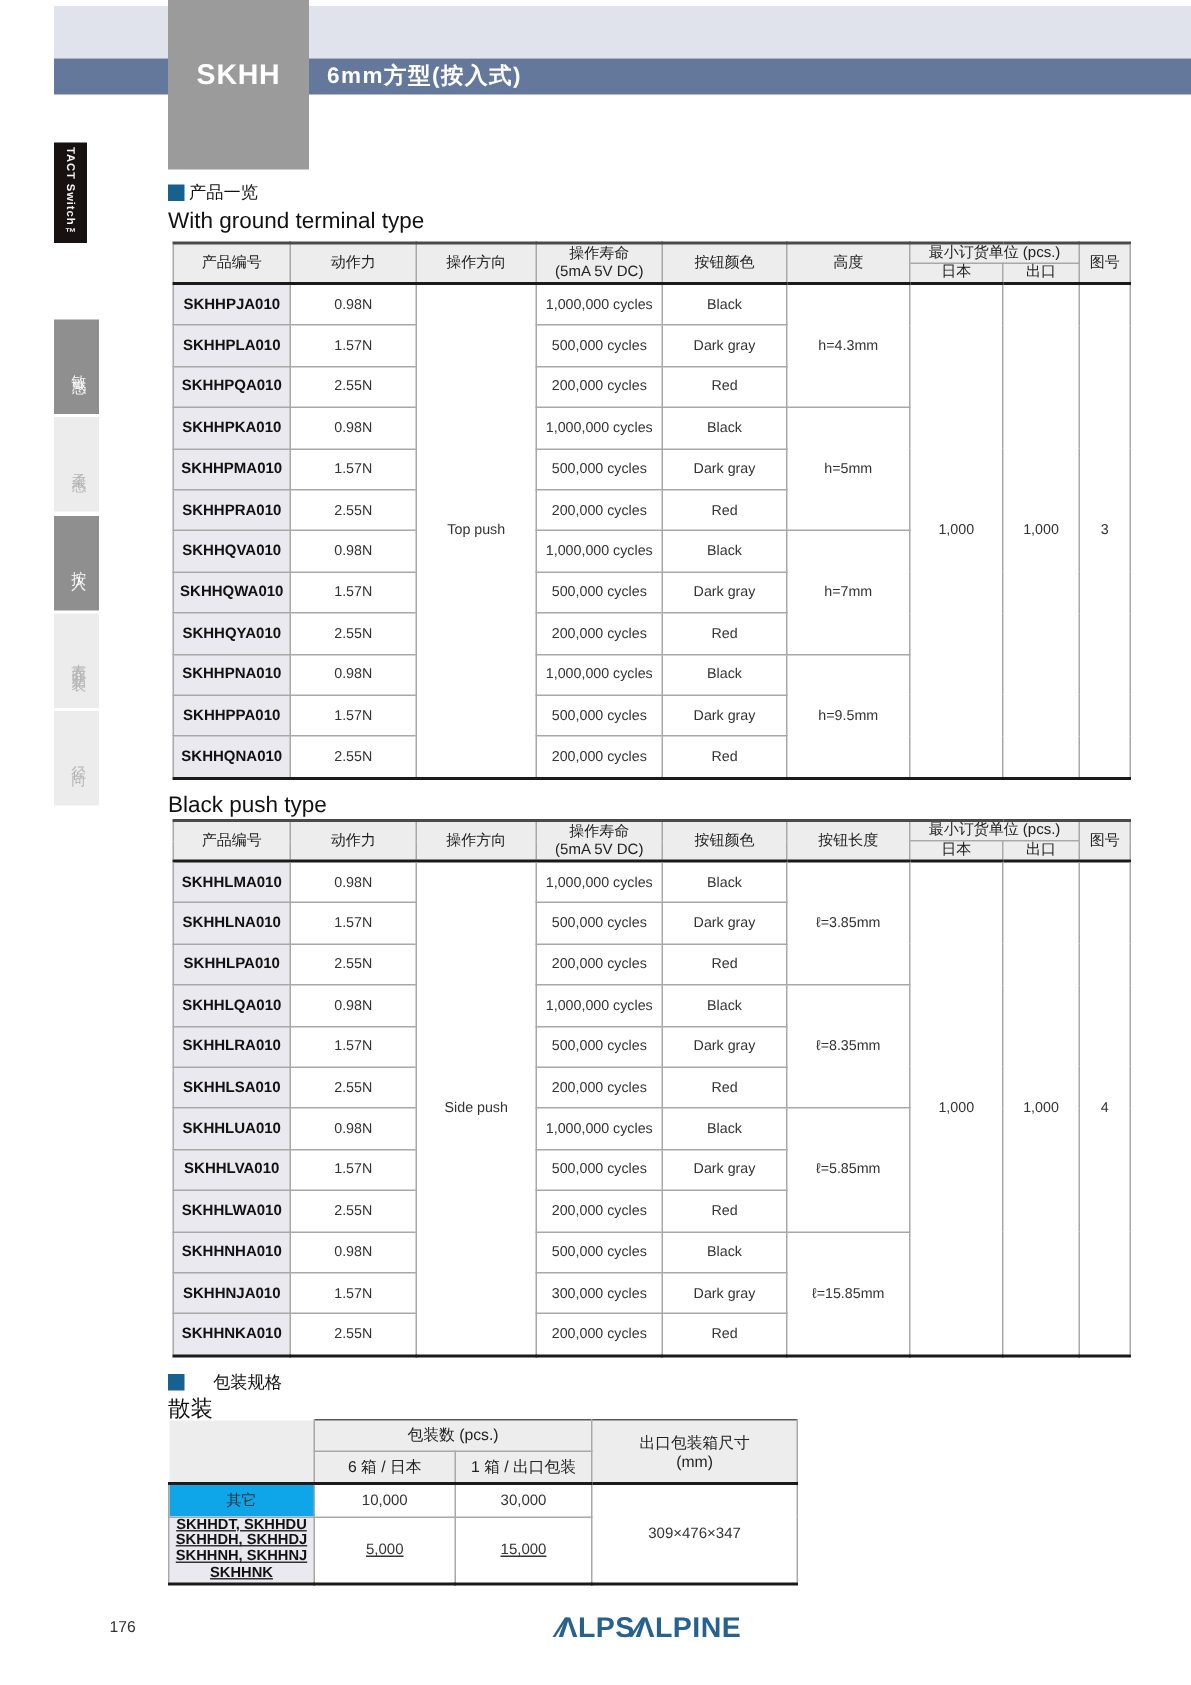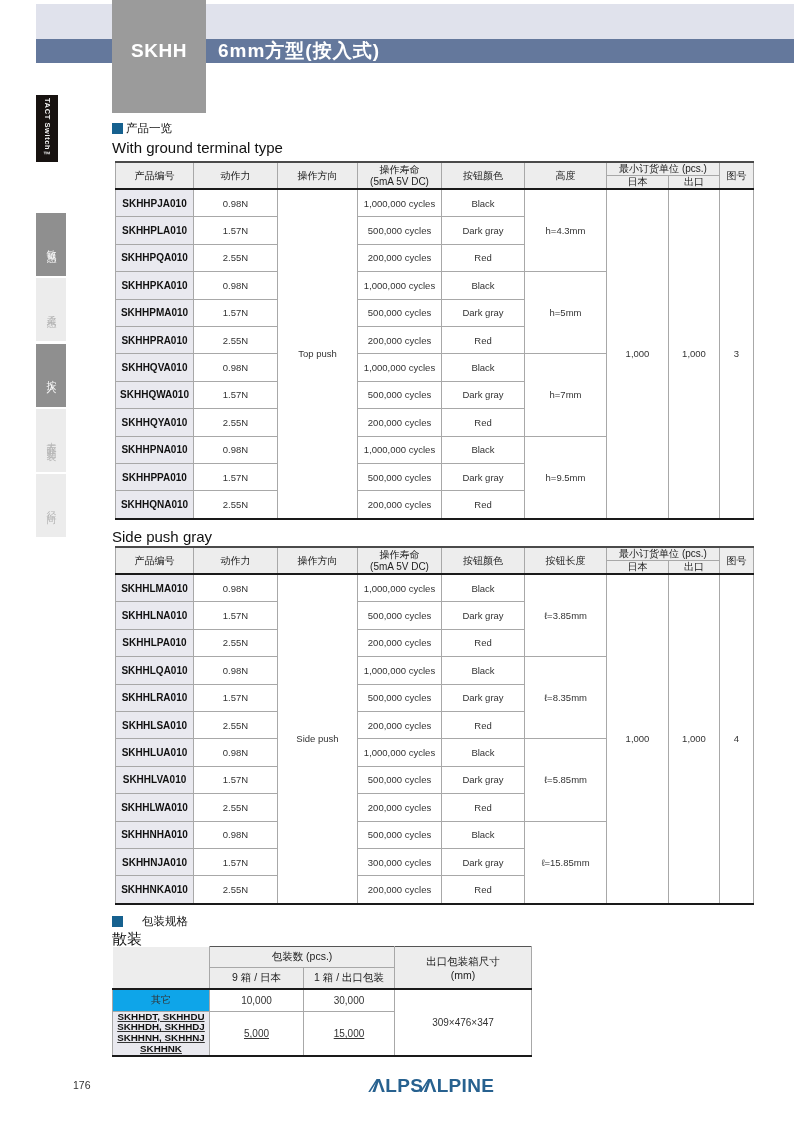--- a/index.html
+++ b/index.html
@@ -6,21 +6,21 @@
   .page{position:relative;width:794px;height:1123px;background:#ffffff;overflow:hidden;
         font-family:"Liberation Sans","DejaVu Sans",sans-serif;color:#222;margin-left:36px;}
 
   
   .band-lavender{position:absolute;left:0;top:4px;width:794px;height:35px;background:#e0e2ec;}
   .band-blue{position:absolute;left:0;top:39px;width:794px;height:24px;background:#64789c;}
   .series-box{position:absolute;left:76px;top:0;width:94px;height:113px;background:#9b9b9b;}
   .series-label{position:absolute;left:76px;top:38px;width:94px;height:25px;line-height:25px;
                 text-align:center;color:#fff;font-weight:bold;font-size:19px;letter-spacing:.5px;}
   .page-title{position:absolute;left:182px;top:38px;height:25px;line-height:26px;color:#fff;
-              font-weight:bold;font-size:19px;letter-spacing:1px;}
+              font-weight:bold;font-size:15px;letter-spacing:1px;}
 
   
   .tact-tab{position:absolute;left:0;top:95px;width:22px;height:67px;background:#171210;color:#f5f5f5;
             display:flex;align-items:center;justify-content:center;writing-mode:vertical-rl;
             font-size:7.5px;font-weight:bold;letter-spacing:.6px;}
   .side-tab{position:absolute;left:0;width:30px;height:63px;display:flex;align-items:center;justify-content:center;
             writing-mode:vertical-rl;text-orientation:upright;font-size:10px;letter-spacing:3px;}
   .side-tab.dark{background:#8f8f8f;color:#fafafa;}
   .side-tab.light{background:#ececec;color:#b5b5b5;}
 
@@ -193,21 +193,21 @@
           <tr>
             <td class="cell-product">SKHHQNA010</td>
             <td>2.55N</td>
             <td>200,000 cycles</td>
             <td>Red</td>
           </tr>
         </tbody>
       </table>
     </div>
 
-  <div class="sec-sub" style="top:528px;">Side push gray</div>
+  <div class="sec-sub" style="top:528px;">Black push type</div>
   <div class="prod-wrap" style="top:546px;" id="table2-mount">
       <table class="prod">
         <colgroup>
           <col style="width: 78px;">
           <col style="width: 84px;">
           <col style="width: 80px;">
           <col style="width: 84px;">
           <col style="width: 83px;">
           <col style="width: 82px;">
           <col style="width: 62px;">
@@ -334,21 +334,21 @@
         <thead>
           <tr>
             <th class="corner" rowspan="2"></th>
             <th colspan="2">包装数 (pcs.)</th>
             <th rowspan="2">
               <div>出口包装箱尺寸</div>
               <div>(mm)</div>
             </th>
           </tr>
           <tr>
-            <th>9 箱 / 日本</th>
+            <th>6 箱 / 日本</th>
             <th>1 箱 / 出口包装</th>
           </tr>
         </thead>
         <tbody>
           <tr style="height: 22px;">
             <td class="pack-label">其它</td>
             <td>10,000</td>
             <td>30,000</td>
             <td rowspan="2">309×476×347</td>
           </tr>

